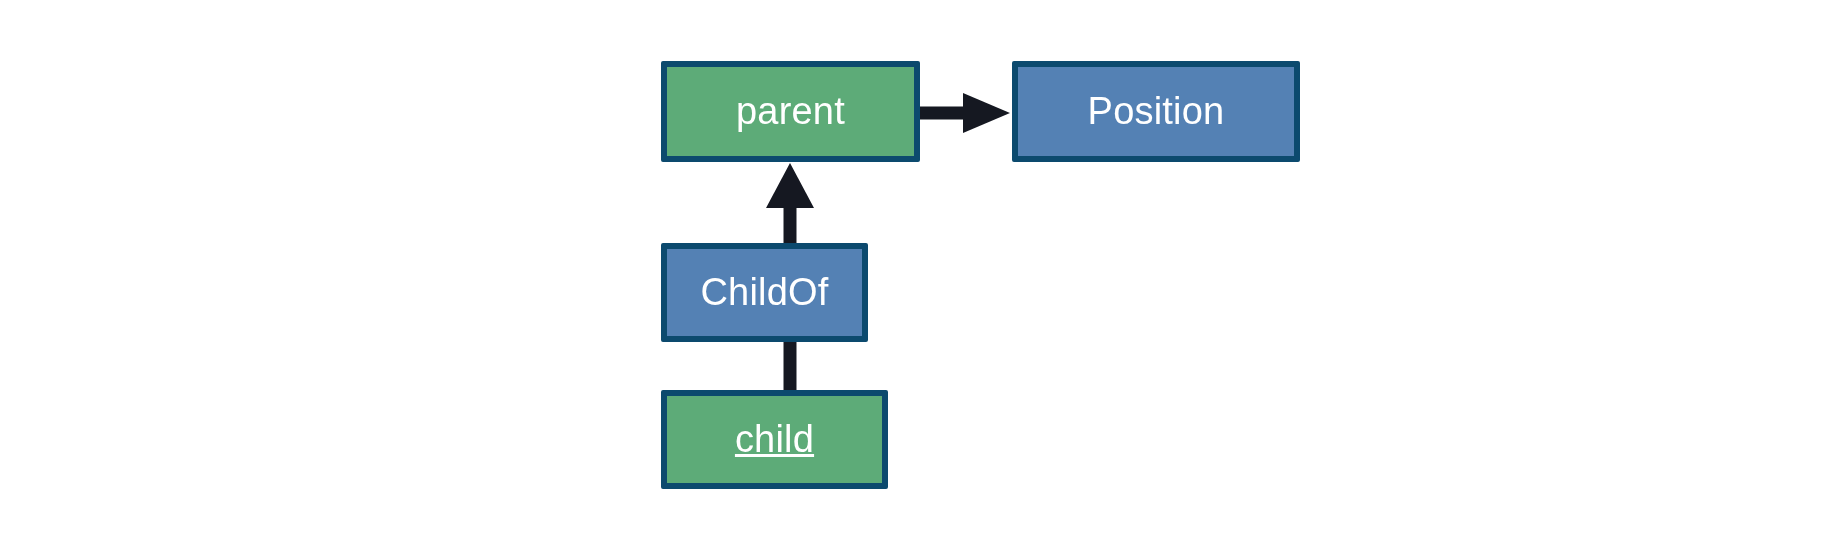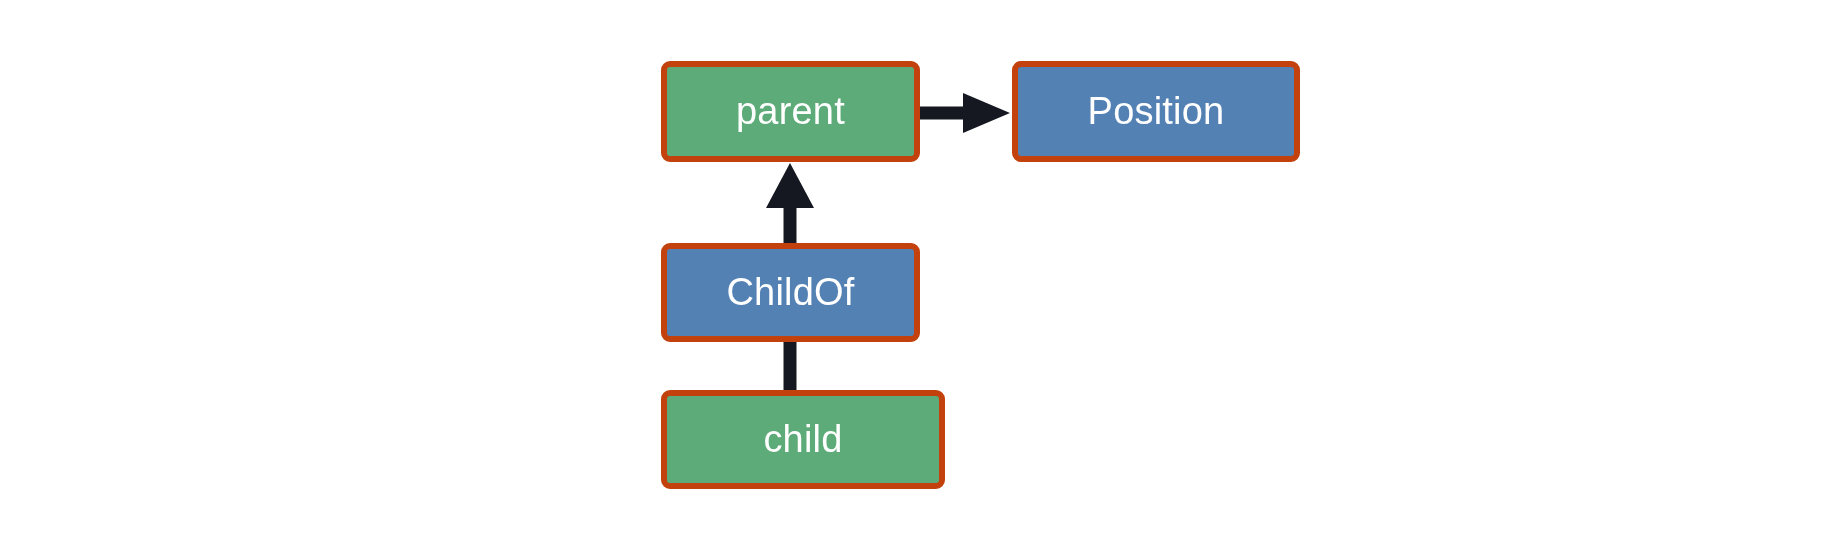--- a/index.html
+++ b/index.html
@@ -21,22 +21,22 @@
   #diagram-svg {
     position: absolute;
     left: 0;
     top: 0;
     width: 1830px;
     height: 548px;
   }
   .node {
     position: absolute;
     box-sizing: border-box;
-    border: 6px solid #c2410c;
-    border-radius: 9px;
+    border: 6px solid #0c4a6e;
+    border-radius: 2px;
     display: flex;
     align-items: center;
     justify-content: center;
     color: #ffffff;
     font-family: "Liberation Sans", sans-serif;
     font-size: 38px;
     font-weight: 400;
     letter-spacing: 0.2px;
     line-height: 1;
     white-space: nowrap;
@@ -77,21 +77,21 @@
   </svg>
 
   <div class="node node-green" style="left:661px; top:61px; width:259px; height:101px;">
     <span class="node-label">parent</span>
   </div>
 
   <div class="node node-blue" style="left:1012px; top:61px; width:288px; height:101px;">
     <span class="node-label">Position</span>
   </div>
 
-  <div class="node node-blue" style="left:661px; top:243px; width:259px; height:99px;">
+  <div class="node node-blue" style="left:661px; top:243px; width:207px; height:99px;">
     <span class="node-label">ChildOf</span>
   </div>
 
-  <div class="node node-green" style="left:661px; top:390px; width:284px; height:99px;">
+  <div class="node node-green" style="left:661px; top:390px; width:227px; height:99px;text-decoration:underline;">
     <span class="node-label">child</span>
   </div>
 
 </div>
 
 </body></html>

